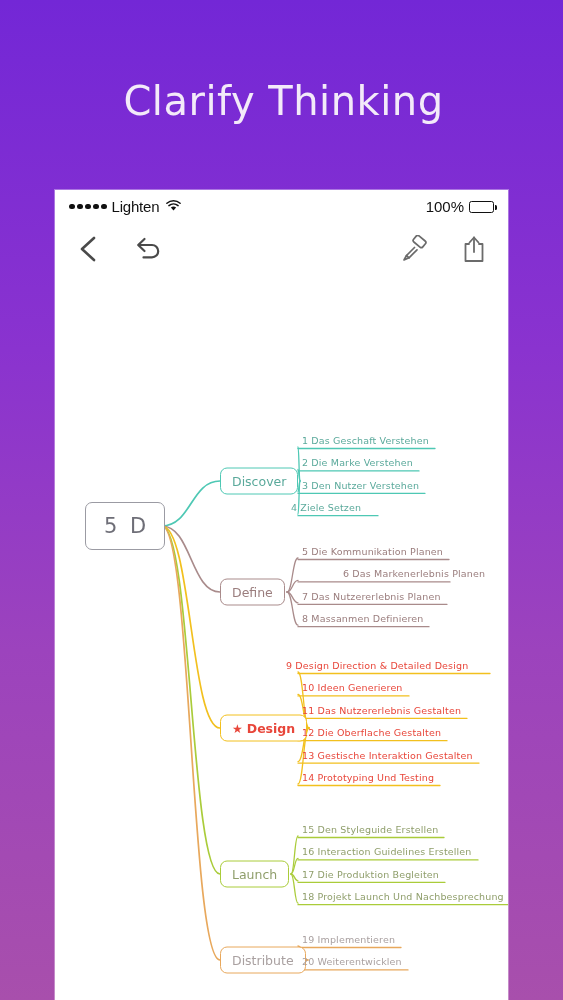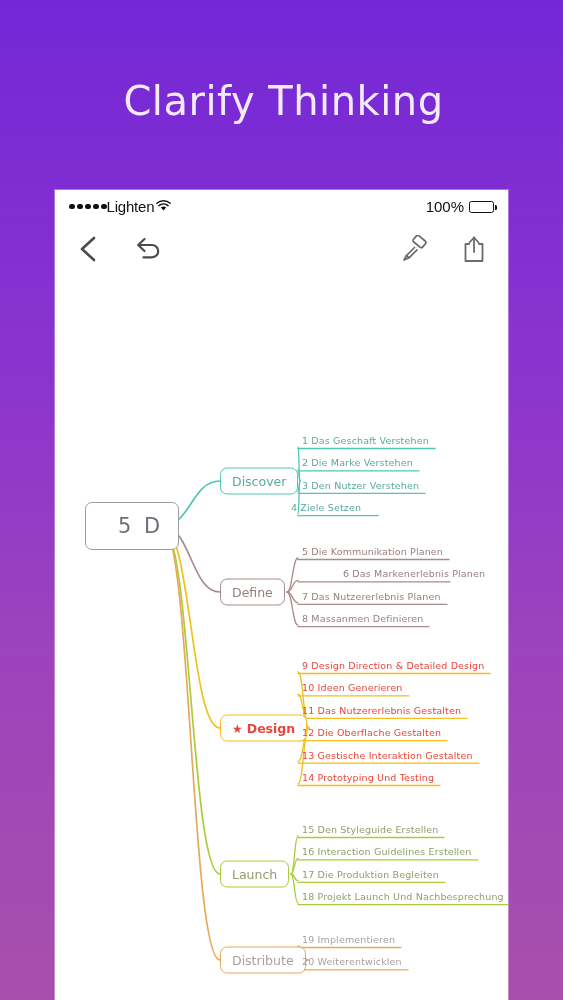--- a/index.html
+++ b/index.html
@@ -26,21 +26,21 @@
     box-shadow:0 0 0 1px rgba(255,255,255,.35);
     overflow:hidden;
   }
 
   
   #status-bar{
     height:33px; display:flex; align-items:center;
     padding:0 14px; font-size:14.5px; font-weight:700; color:#111;
     position:relative;
   }
-  #carrier-group{ display:flex; align-items:center; }
+  #carrier-group{ display:flex; align-items:center; gap:5px; }
   .sig-dots{ display:flex; gap:2.5px; }
   .sig-dots i{ width:5.5px;height:5.5px;border-radius:50%;background:#111;display:block; }
   #carrier-name{ font-size:15px; font-weight:400; letter-spacing:-.2px; }
   #wifi-icon{ margin-left:2px; }
   #status-time{
     position:absolute; left:0; right:0; text-align:center;
     font-size:15px; font-weight:700; letter-spacing:-.2px; pointer-events:none;
   }
   #battery-group{
     margin-left:auto; display:flex; align-items:center; gap:5px;
@@ -70,21 +70,21 @@
 
   
   .node{
     position:absolute; transform:translateY(-50%);
     border-radius:7px; background:#fff;
     display:flex; align-items:center; justify-content:center;
     white-space:nowrap; cursor:pointer;
   }
   #node-root{
     border:1.6px solid #9b9ba3; font-size:21px; color:#6e6e77;
-    letter-spacing:3px; padding:11px 15px 11px 32px;
+    letter-spacing:3px; padding:11px 15px 11px 18px;
     font-family:"DejaVu Sans", sans-serif;
   }
   .branch-node{
     border-width:1.4px; border-style:solid; padding:5px 11px;
     font-size:12.5px; font-family:"DejaVu Sans", sans-serif;
   }
   .branch-node.starred{ font-weight:700; gap:4px; }
   .star-icon{ font-size:12px; line-height:1; }
 
   
@@ -228,21 +228,21 @@
           <span>Define</span>
         </div>
         <div class="leaf" style="left: 247px; top: 273px; color: rgb(154, 125, 125);">5 Die Kommunikation Planen</div>
         <div class="leaf" style="left: 247px; top: 295.4px; color: rgb(154, 125, 125); margin-left: 41px;">6 Das Markenerlebnis Planen</div>
         <div class="leaf" style="left: 247px; top: 317.8px; color: rgb(154, 125, 125);">7 Das Nutzererlebnis Planen</div>
         <div class="leaf" style="left: 247px; top: 340.2px; color: rgb(154, 125, 125);">8 Massanmen Definieren</div>
         <div class="node branch-node starred" style="left: 165px; top: 450px; border-color: rgb(242, 192, 30); color: rgb(232, 70, 58);">
           <span class="star-icon" style="color: rgb(232, 70, 58);">★</span>
           <span>Design</span>
         </div>
-        <div class="leaf" style="left: 247px; top: 387px; color: rgb(232, 70, 58);">9 Design Direction &amp; Detailed Design</div>
+        <div class="leaf" style="left: 231px; top: 387px; color: rgb(232, 70, 58);">9 Design Direction &amp; Detailed Design</div>
         <div class="leaf" style="left: 247px; top: 409.4px; color: rgb(232, 70, 58);">10 Ideen Generieren</div>
         <div class="leaf" style="left: 247px; top: 431.8px; color: rgb(232, 70, 58);">11 Das Nutzererlebnis Gestalten</div>
         <div class="leaf" style="left: 247px; top: 454.2px; color: rgb(232, 70, 58);">12 Die Oberflache Gestalten</div>
         <div class="leaf" style="left: 247px; top: 476.6px; color: rgb(232, 70, 58);">13 Gestische Interaktion Gestalten</div>
         <div class="leaf" style="left: 247px; top: 499px; color: rgb(232, 70, 58);">14 Prototyping Und Testing</div>
         <div class="node branch-node" style="left: 165px; top: 596px; border-color: rgb(170, 204, 58); color: rgb(143, 158, 107);">
           <span>Launch</span>
         </div>
         <div class="leaf" style="left: 247px; top: 551px; color: rgb(143, 158, 107);">15 Den Styleguide Erstellen</div>
         <div class="leaf" style="left: 247px; top: 573.4px; color: rgb(143, 158, 107);">16 Interaction Guidelines Erstellen</div>

